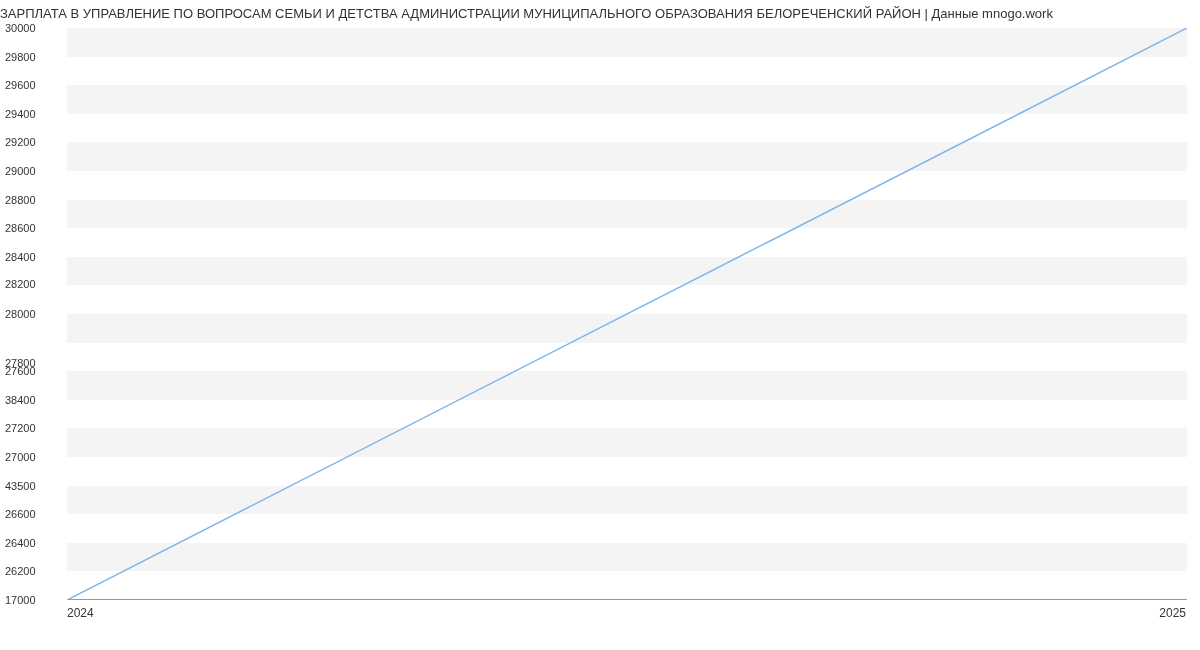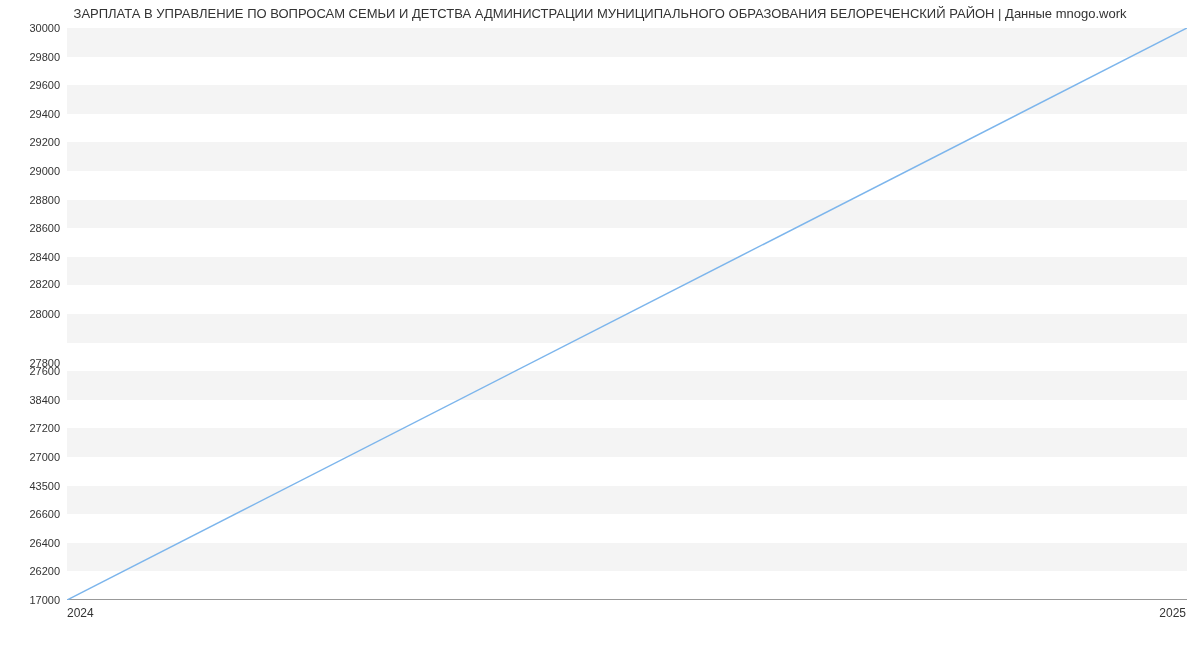--- a/index.html
+++ b/index.html
@@ -8,21 +8,20 @@
       height: 650px;
       font-family: Verdana, Geneva, sans-serif;
       background: #ffffff;
       position: relative;
     }
     .title {
       position: absolute;
       top: 6px;
       left: 0;
       width: 100%;
-      text-align: center;
       font-size: 13px;
       color: #333;
       font-weight: normal;
     }
     .chart-area {
       position: absolute;
       top: 28px;
       left: 67px;
       width: 1120px;
       height: 572px;
@@ -32,21 +31,20 @@
       position: absolute;
       left: 0;
       width: 100%;
       height: 28.6px;
       background: #f4f4f4;
     }
     .y-label {
       position: absolute;
       right: 1140px;
       width: 55px;
-      text-align: right;
       font-size: 11px;
       color: #333;
       transform: translateY(-50%);
     }
     .x-label {
       position: absolute;
       top: 606px;
       font-size: 12px;
       color: #333;
     }

